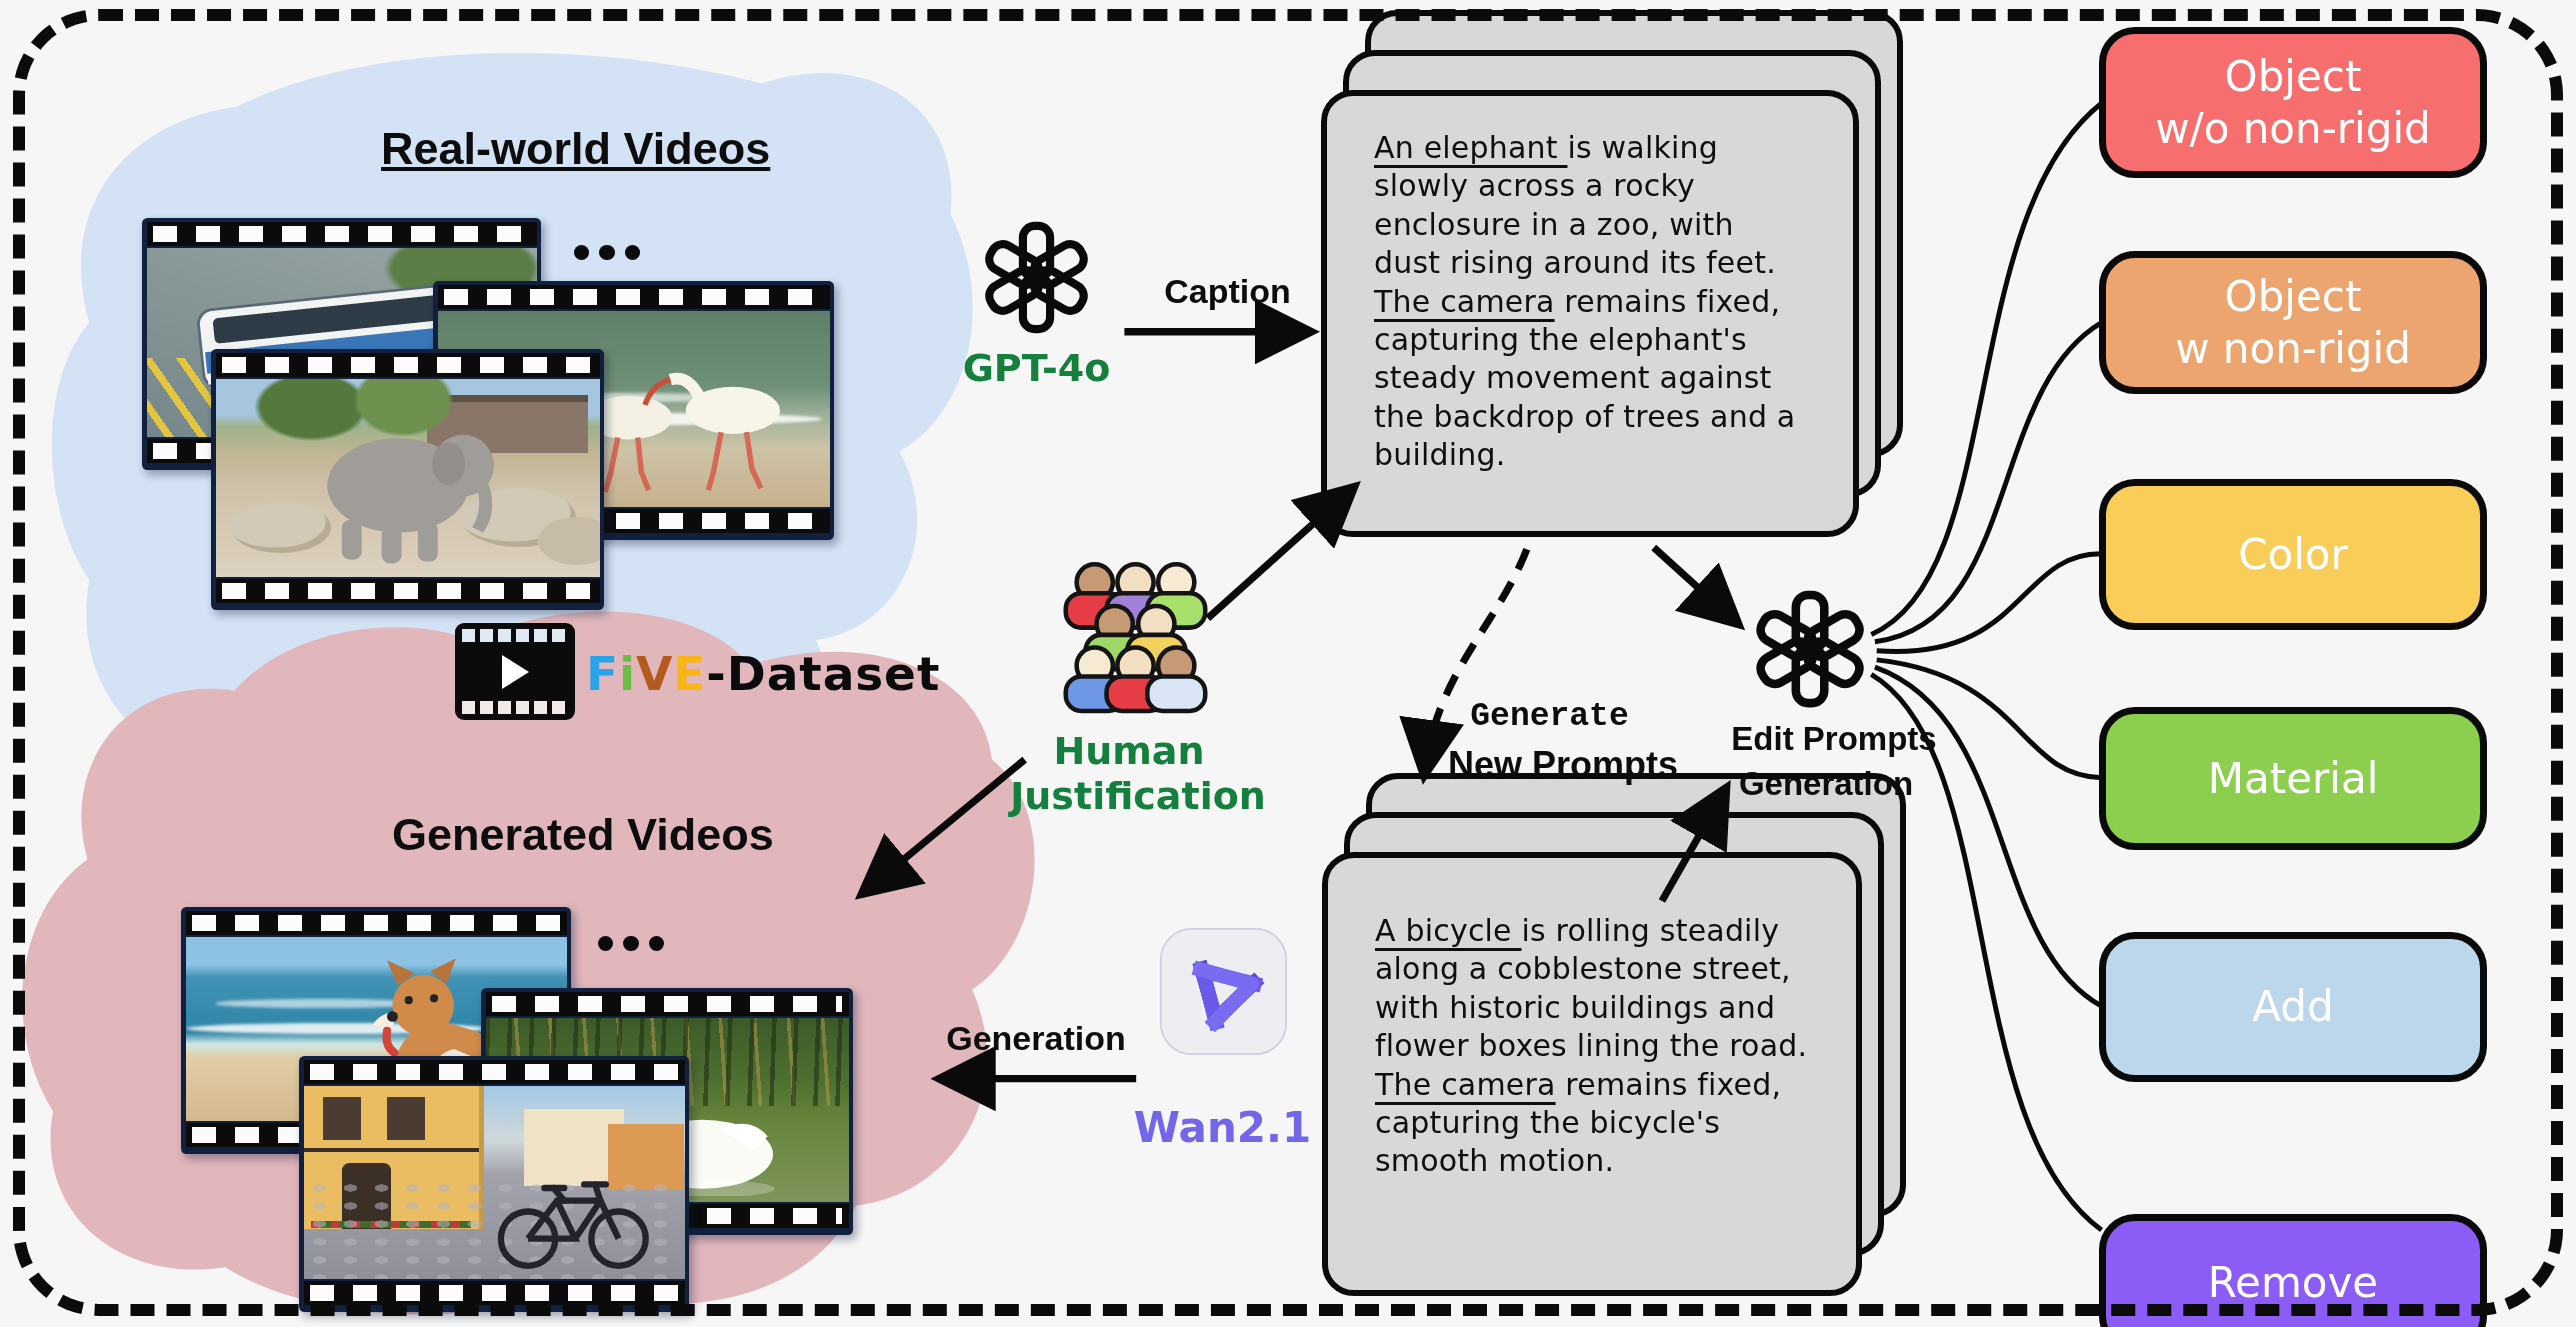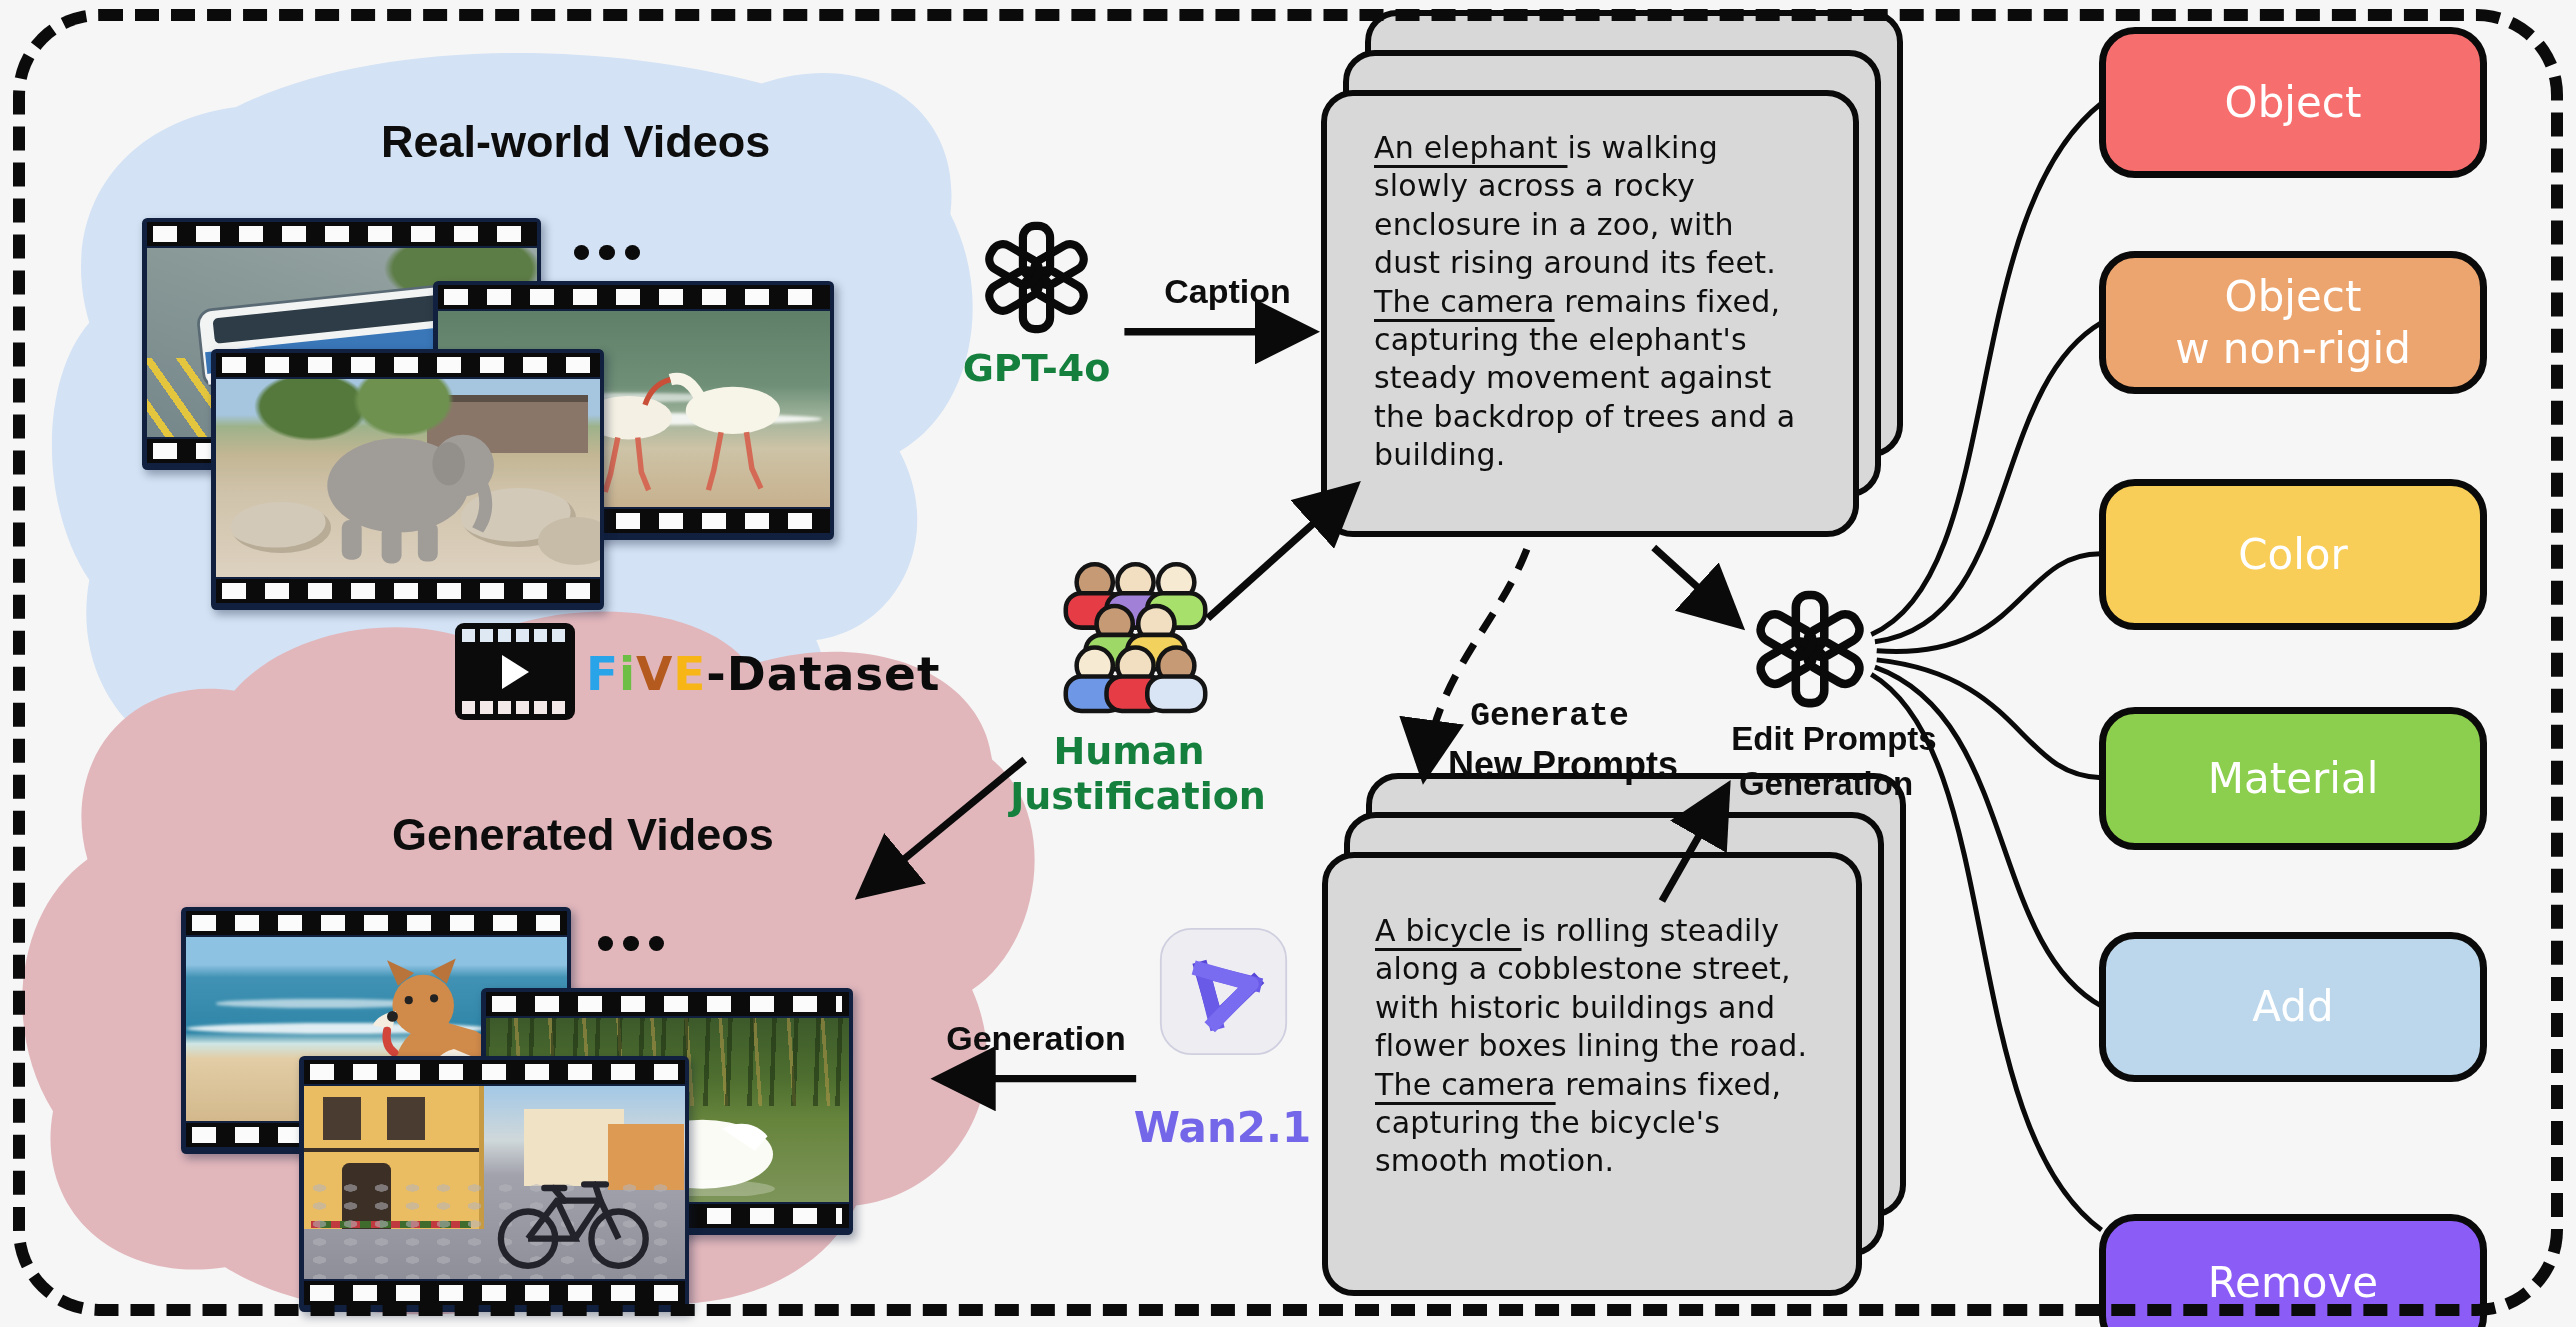--- a/index.html
+++ b/index.html
@@ -76,21 +76,21 @@
   <svg class="layer" width="2576" height="1327" viewBox="0 0 2841 1464">
     <path d="M260,118 C400,48 640,40 840,92 C960,52 1062,120 1048,236
       C1096,330 1072,452 992,498 C1042,592 990,694 900,706 C946,812 862,900 740,878
       C570,932 386,908 300,852 C168,864 76,764 98,640 C42,556 44,418 98,356 C62,232 136,134 260,118 Z" fill="#d3e2f4"></path>
     <path d="M520,706 C640,652 780,672 826,734 C950,694 1082,736 1094,838
       C1168,898 1150,1040 1072,1092 C1122,1204 1052,1318 944,1330 C896,1428 760,1462 646,1422
       C510,1468 340,1456 248,1398 C128,1416 38,1336 58,1226 C2,1136 16,1006 96,948
       C66,842 140,744 258,762 C318,694 438,676 520,706 Z" fill="#e1b7bc"></path>
   </svg>
 
-  <div class="sec-title" style="left:381px;top:116px;">Real-world Videos</div>
+  <div class="sec-title" style="left:381px;top:123px;text-decoration:underline;">Real-world Videos</div>
   <div class="dots" style="left:574px;top:245px;">
       <i></i>
       <i></i>
       <i></i>
     </div>
 
   <div class="sec-title" style="left:392px;top:809px;">Generated Videos</div>
   <div class="dots" style="left:598px;top:936px;">
       <i></i>
       <i></i>
@@ -317,20 +317,21 @@
       <path d="M-30,-18 L0,32 L30,-18" stroke="#5646d8" stroke-width="16" transform="rotate(15)"></path>
       <path d="M-30,-18 L0,32 L30,-18" stroke="#6a5ae8" stroke-width="16" transform="rotate(135)"></path>
       <path d="M-30,-18 L0,32 L30,-18" stroke="#7a6cf0" stroke-width="16" transform="rotate(255)"></path>
     </g>
   </svg>
   <div class="comic" style="left: 1132px; top: 1103px; width: 181px; text-align: center; font-size: 42px; font-weight: 700; color: rgb(116, 102, 232);">Wan2.1</div>
   <div class="blab" style="left:927px;top:1019px;width:218px;text-align:center;font-size:34px;">Generation</div>
 
   <div class="ebox" style="top: 27px; height: 151px; background-color: rgb(247, 110, 110);">
     <span>Object</span>
+    <span>w/o non-rigid</span>
   </div>
   <div class="ebox" style="top: 251px; height: 143px; background-color: rgb(237, 165, 111);">
     <span>Object</span>
     <span>w non-rigid</span>
   </div>
   <div class="ebox" style="top: 479px; height: 151px; background-color: rgb(248, 206, 88);">
     <span>Color</span>
   </div>
   <div class="ebox" style="top: 932px; height: 150px; background-color: rgb(188, 215, 235);">
     <span>Add</span>

